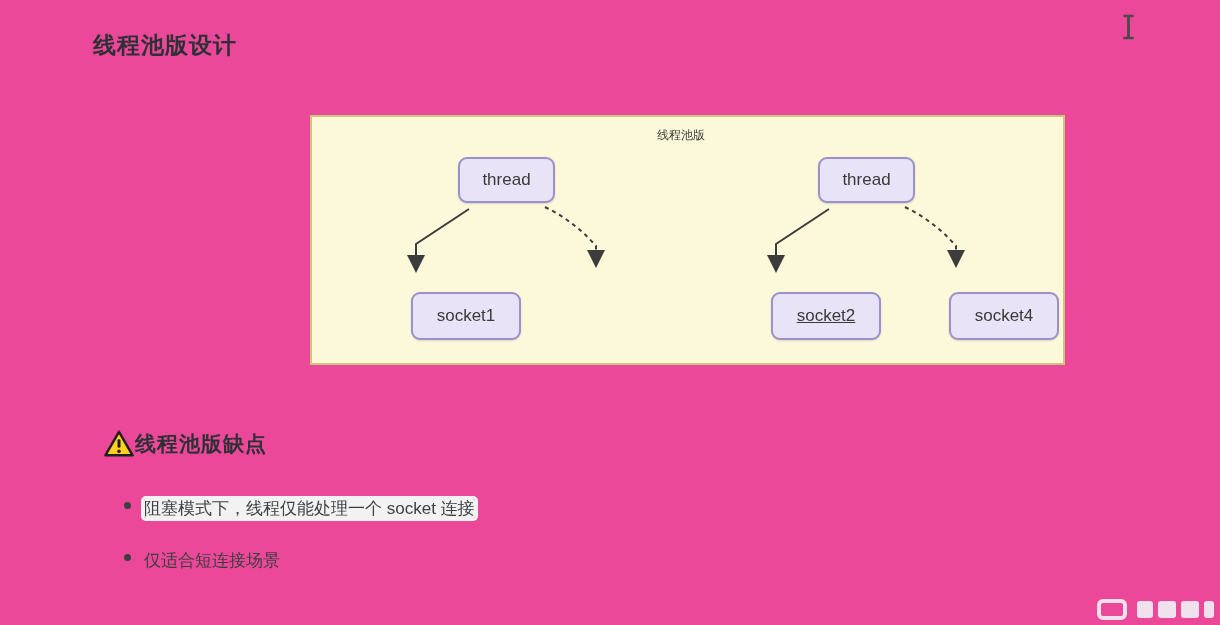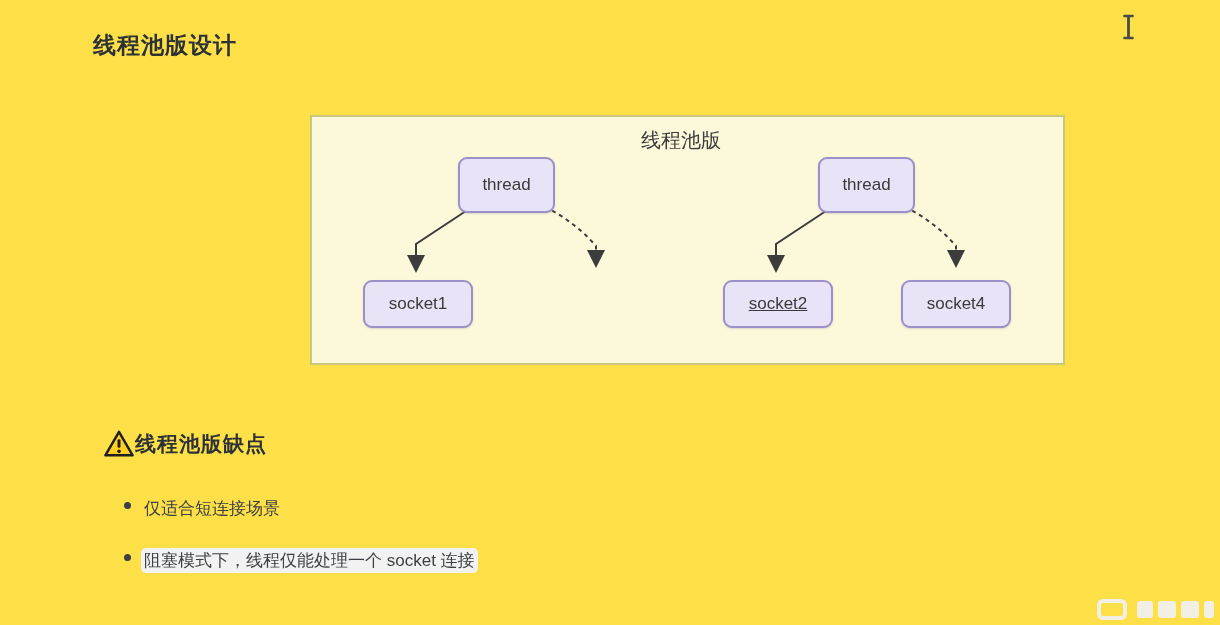--- a/index.html
+++ b/index.html
@@ -1,46 +1,46 @@
 <!DOCTYPE html>
 <html><head>
 <meta charset="utf-8">
 <style>
   * { margin: 0; padding: 0; box-sizing: border-box; }
   html, body { width: 1220px; height: 625px; background: #ffffff; overflow: hidden; }
   body { font-family: "Liberation Sans", "DejaVu Sans", sans-serif; color: #35393d; position: relative; }
 
-  .page { position: absolute; inset: 0; background: #fde047; }
+  .page { position: absolute; inset: 0; background: #ec4899; }
 
   .page-title {
     position: absolute; left: 93px; top: 30px;
     font-size: 23px; font-weight: 700; color: #2c3136; letter-spacing: 1px;
   }
 
   
   .diagram {
     position: absolute; left: 310px; top: 115px; width: 755px; height: 250px;
     background: #fcf9da; border: 2px solid #c9c77e;
   }
   .diagram-label {
     position: absolute; top: 10px; left: 0; right: 13px;
-    text-align: center; font-size: 20px; color: #3c3c3c;
+    text-align: center; font-size: 12px; color: #3c3c3c;
   }
   .edges { position: absolute; left: 0; top: 0; width: 755px; height: 250px; }
   .edge { fill: none; stroke: #3c3c3c; stroke-width: 2; }
   .edge.dashed { stroke-dasharray: 4 4; }
 
   .node {
     position: absolute; display: flex; align-items: center; justify-content: center;
     background: #e8e3f7; border: 2px solid #9c90c8; border-radius: 9px;
     font-size: 17px; color: #3a3a3a;
     box-shadow: 0 1px 2px rgba(120,110,160,0.25);
   }
-  .node-thread { width: 97px; height: 56px; top: 40px; }
-  .node-socket { width: 110px; height: 48px; top: 163px; }
+  .node-thread { width: 97px; height: 46px; top: 40px; }
+  .node-socket { width: 110px; height: 48px; top: 175px; margin-left: 48px; }
   #thread1 { left: 146px; }
   #thread2 { left: 506px; }
   #socket1 { left: 51px;  }
   #socket3 { left: 230px; }
   #socket2 { left: 411px; text-decoration: underline; }
   #socket4 { left: 589px; text-align: right; }
 
   
   .warning-heading {
     position: absolute; left: 103px; top: 429px;
@@ -106,24 +106,24 @@
     <svg class="warning-icon-svg" viewBox="0 0 34 31" xmlns="http://www.w3.org/2000/svg">
       <path d="M17 2.5 L31.5 27.5 L2.5 27.5 Z" fill="#ffd021" stroke="#1f1f1f" stroke-width="2.6" stroke-linejoin="round"></path>
       <rect x="15.4" y="10.5" width="3.2" height="9" rx="1.4" fill="#1f1f1f"></rect>
       <circle cx="17" cy="23.3" r="1.9" fill="#1f1f1f"></circle>
     </svg>
     <h2>线程池版缺点</h2>
   </div>
 
   <ul class="bullet-list">
     <li>
-      <span class="bullet-text">仅适合短连接场景</span>
+      <span class="bullet-text hl">阻塞模式下，线程仅能处理一个 socket 连接</span>
     </li>
     <li>
-      <span class="bullet-text hl">阻塞模式下，线程仅能处理一个 socket 连接</span>
+      <span class="bullet-text">仅适合短连接场景</span>
     </li>
   </ul>
 
   <svg class="text-cursor" viewBox="0 0 15 28" xmlns="http://www.w3.org/2000/svg">
     <line x1="3.5" y1="3" x2="11.5" y2="3" stroke="#4a4a4a" stroke-width="2.6" stroke-linecap="round"></line>
     <line x1="7.5" y1="3" x2="7.5" y2="25" stroke="#4a4a4a" stroke-width="2.8"></line>
     <line x1="3.5" y1="25" x2="11.5" y2="25" stroke="#4a4a4a" stroke-width="2.6" stroke-linecap="round"></line>
   </svg>
 
   <div class="watermark">

